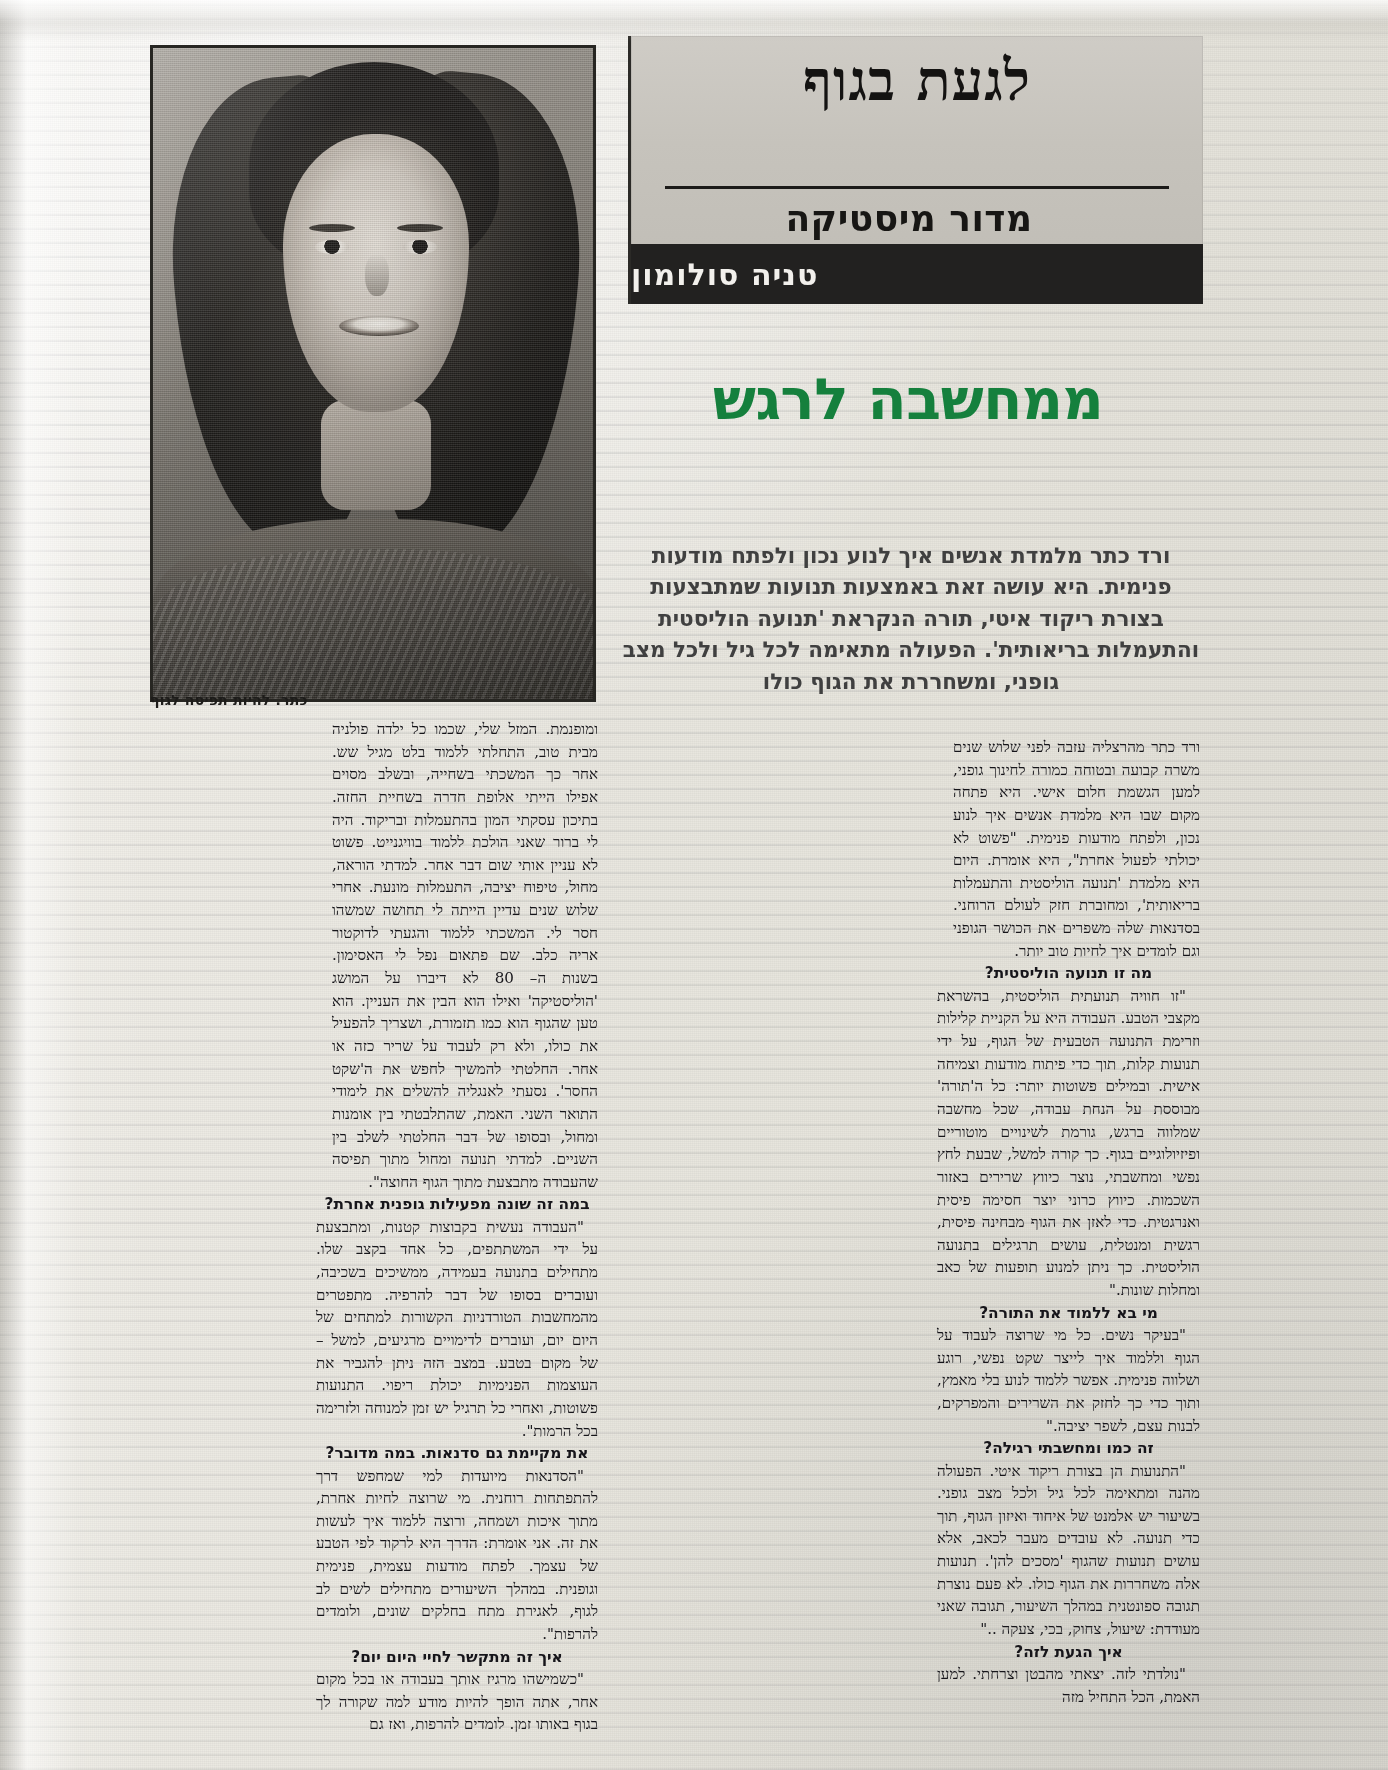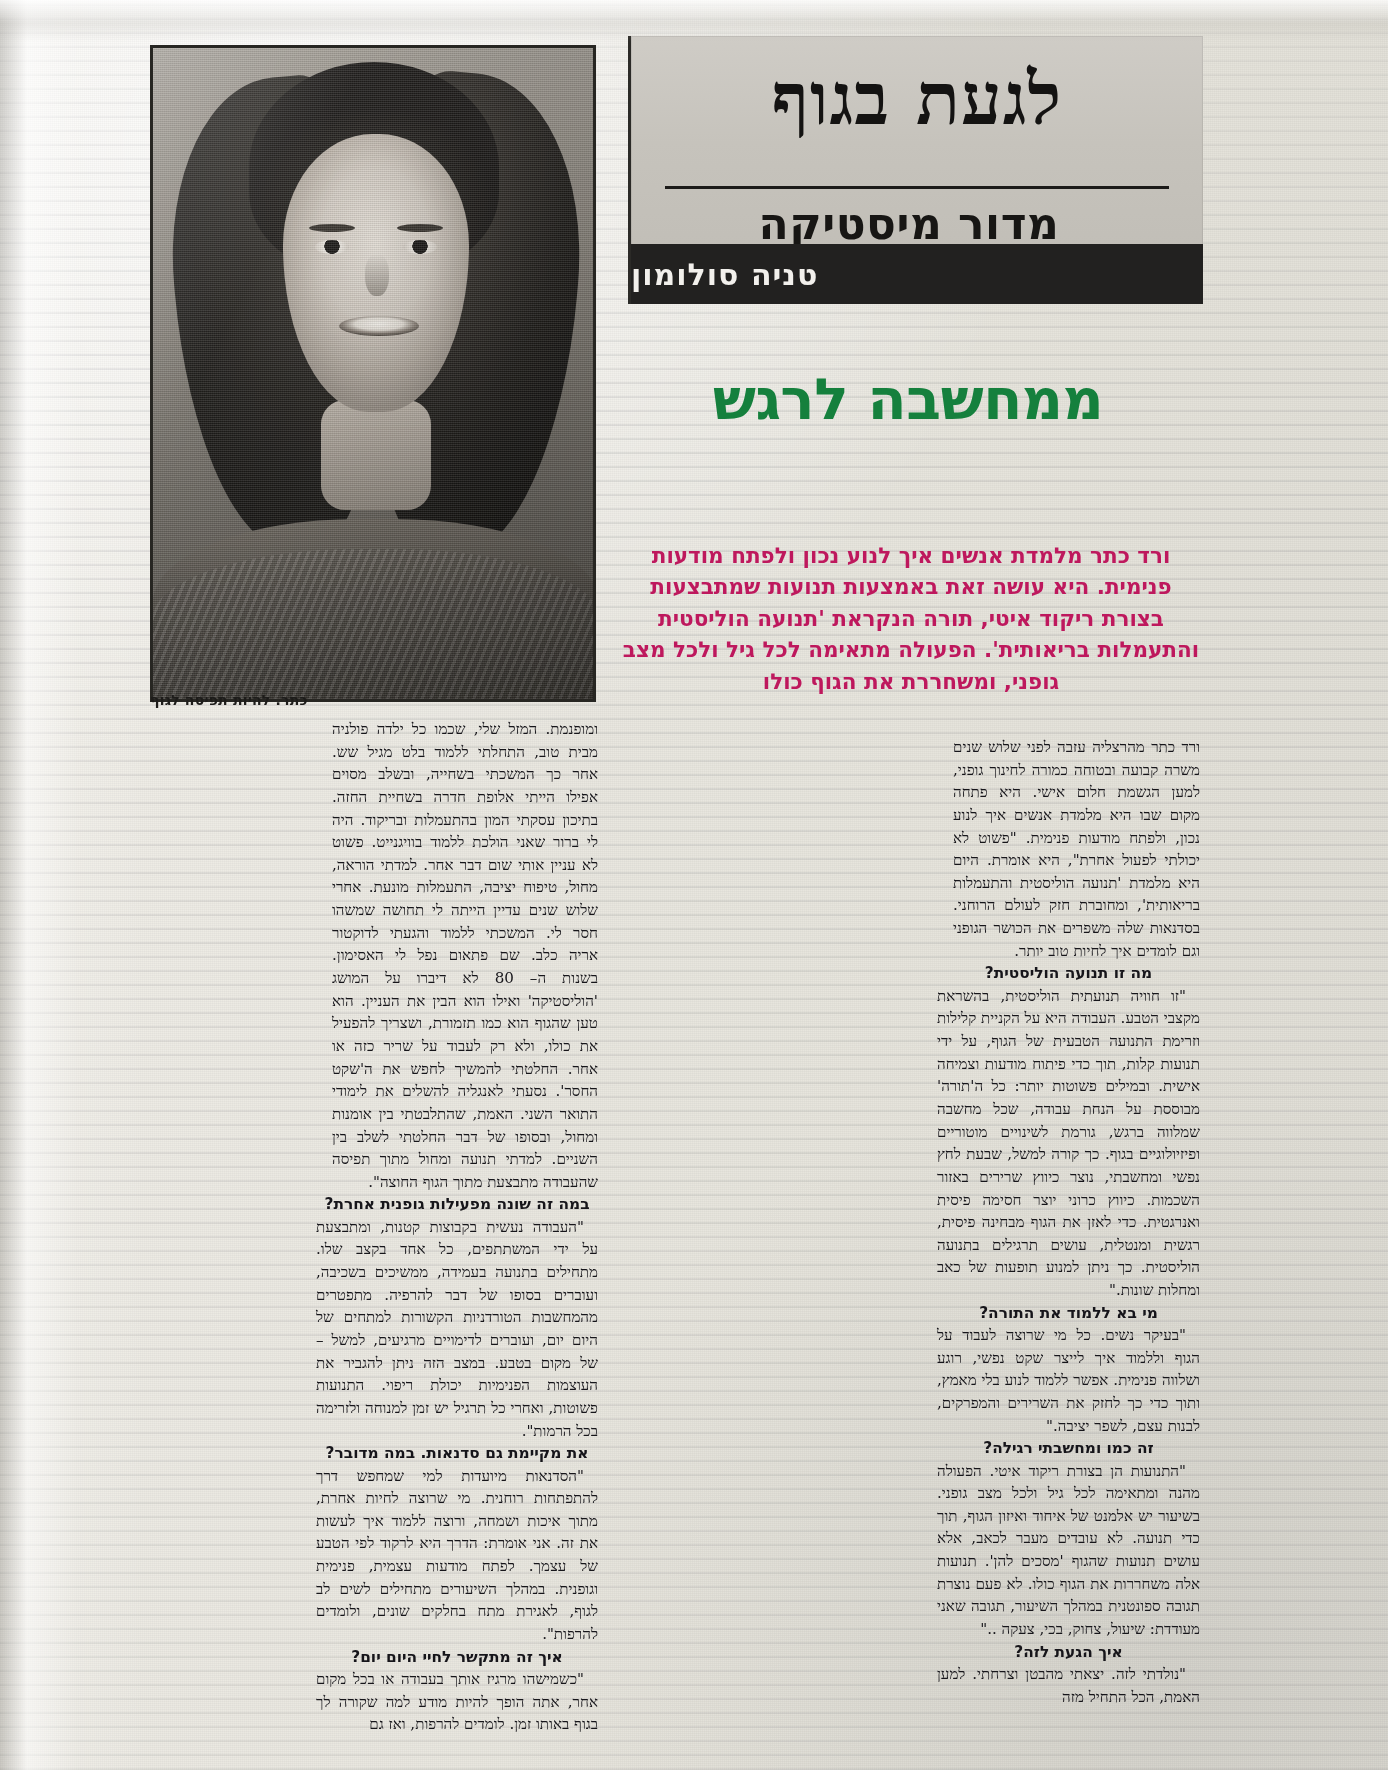--- a/index.html
+++ b/index.html
@@ -104,33 +104,33 @@
   }
 
   
   .masthead{
     position:absolute;left:628px;top:36px;width:572px;height:268px;
     background:linear-gradient(180deg,#cfccc6 0%,#c6c3bc 40%,#bfbcb5 100%);
     border-left:3px solid #2b2a27;
     box-shadow:inset 0 0 0 1px rgba(0,0,0,.07);
   }
   .mast-title{
-    position:absolute;right:26px;top:24px;left:26px;
+    position:absolute;right:26px;top:14px;left:26px;
     font-family:"DejaVu Serif","Liberation Serif",serif;
-    font-weight:700;font-size:72px;line-height:1.08;
+    font-weight:700;font-size:56px;line-height:1.08;
     text-align:center;color:#141312;letter-spacing:1px;
   }
   .mast-rule{
     position:absolute;left:34px;right:34px;top:150px;height:3px;background:#1c1b19;
   }
   .mast-sub{
     position:absolute;left:10px;right:26px;top:162px;
     text-align:center;
     font-family:"DejaVu Sans","Liberation Sans",sans-serif;
-    font-weight:700;font-size:44px;color:#171614;letter-spacing:.5px;
+    font-weight:700;font-size:36px;color:#171614;letter-spacing:.5px;
   }
   .mast-bar{
     position:absolute;left:0;right:0;bottom:0;height:60px;
     background:#222120;
     display:flex;align-items:center;justify-content:flex-end;
   }
   .mast-author{
     font-family:"DejaVu Sans","Liberation Sans",sans-serif;
     font-weight:700;font-size:30px;color:#f2f0ec;letter-spacing:1px;
   }
@@ -144,21 +144,21 @@
     color:#15803d;letter-spacing:-.5px;
   }
   .headline span{display:block;}
 
   
   .lead{
     position:absolute;left:622px;top:540px;width:578px;
     text-align:center;
     font-family:"DejaVu Sans","Liberation Sans",sans-serif;
     font-weight:700;font-size:21.5px;line-height:1.46;
-    color:#be185d;
+    color:#404040;
   }
 
   
   .col{
     position:absolute;
     font-family:"DejaVu Serif","Liberation Serif",serif;
     font-size:15.1px;line-height:1.5;color:#16151a;
     text-align:justify;
   }
   .col p{margin:0;text-indent:14px;}

